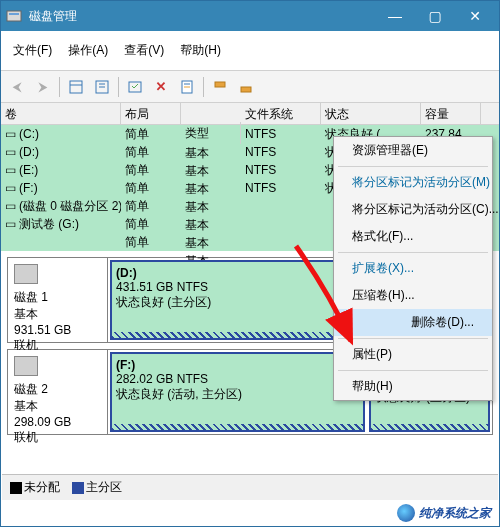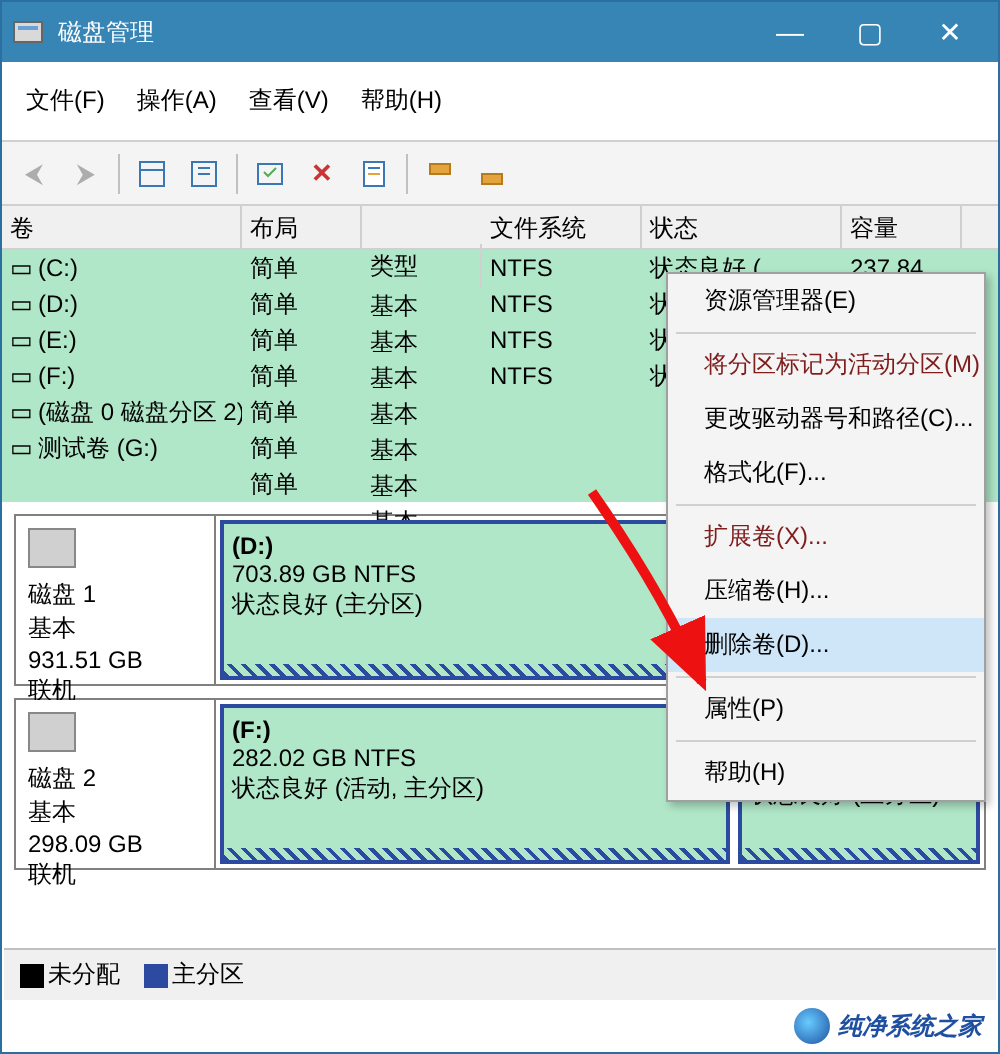--- a/index.html
+++ b/index.html
@@ -31,22 +31,22 @@
 .diskinfo .dname{font-weight:normal;}
 .part{border:2px solid #2b4aa0;margin:2px;flex:1;background:#b0e7c8;padding:4px;position:relative;overflow:hidden;}
 .part .pttl{font-weight:bold;}
 .part .hatch{position:absolute;left:0;right:0;bottom:0;height:6px;background:repeating-linear-gradient(45deg,#2b4aa0 0 2px,#b0e7c8 2px 5px);}
 .legend{background:#f0f0f0;border-top:1px solid #c0c0c0;padding:4px 8px;display:flex;align-items:flex-end;gap:12px;position:absolute;bottom:26px;left:1px;right:1px;}
 .sw{width:12px;height:12px;display:inline-block;margin-right:2px;vertical-align:middle;}
 .sw.black{background:#000;}
 .sw.blue{background:#2b4aa0;}
 .ctxmenu{position:absolute;top:135px;right:6px;width:160px;background:#f4f4f4;border:1px solid #a0a0a0;box-shadow:2px 2px 4px rgba(0,0,0,0.25);z-index:50;}
 .ctxmenu .mi{padding:5px 18px;white-space:nowrap;}
-.ctxmenu .mi.disabled{color:#7f1d1d;}
-.ctxmenu .mi.hi{background:#cfe6f9;}
+.ctxmenu .mi.disabled{color:#0369a1;}
+.ctxmenu .mi.hi{background:#cfe6f9;text-align:right;}
 .ctxmenu .sep{height:1px;background:#d0d0d0;margin:2px 4px;}
 .arrow{position:absolute;z-index:60;top:240px;left:290px;pointer-events:none;}
 .arrow svg{overflow:visible;}
 .watermark{position:absolute;bottom:4px;right:8px;z-index:70;display:flex;align-items:center;gap:4px;color:#1f4fa0;font-weight:bold;font-size:13px;font-style:italic;}
 .watermark .logo{width:18px;height:18px;border-radius:9px;background:radial-gradient(circle at 40% 40%,#6cf,#1f4fa0);display:inline-block;}
 </style>
 </head>
 <body>
 
 <div class="window">
@@ -187,21 +187,21 @@
     <div class="diskpane">
       <div class="diskinfo">
         <span class="dicon"></span>
         <div class="dname">磁盘 1</div>
         <div>基本</div>
         <div>931.51 GB</div>
         <div>联机</div>
       </div>
       <div class="part" style="flex:2">
         <div class="pttl">(D:)</div>
-        <div>703.89 GB NTFS</div>
+        <div>431.51 GB NTFS</div>
         <div>状态良好 (主分区)</div>
         <div class="hatch"></div>
       </div>
       <div class="part" style="flex:0.9">
         <div class="pttl">(E:)</div>
         <div>500.0</div>
         <div>状态</div>
         <div class="hatch"></div>
       </div>
     </div>
@@ -231,21 +231,21 @@
 
   <div class="legend">
     <span><span class="sw black"></span><span>未分配</span></span>
     <span><span class="sw blue"></span><span>主分区</span></span>
   </div>
 
   <div class="ctxmenu">
     <div class="mi">资源管理器(E)</div>
     <div class="sep"></div>
     <div class="mi disabled">将分区标记为活动分区(M)</div>
-    <div class="mi">更改驱动器号和路径(C)...</div>
+    <div class="mi">将分区标记为活动分区(C)...</div>
     <div class="mi">格式化(F)...</div>
     <div class="sep"></div>
     <div class="mi disabled">扩展卷(X)...</div>
     <div class="mi">压缩卷(H)...</div>
     <div class="mi hi">删除卷(D)...</div>
     <div class="sep"></div>
     <div class="mi">属性(P)</div>
     <div class="sep"></div>
     <div class="mi">帮助(H)</div>
   </div>

